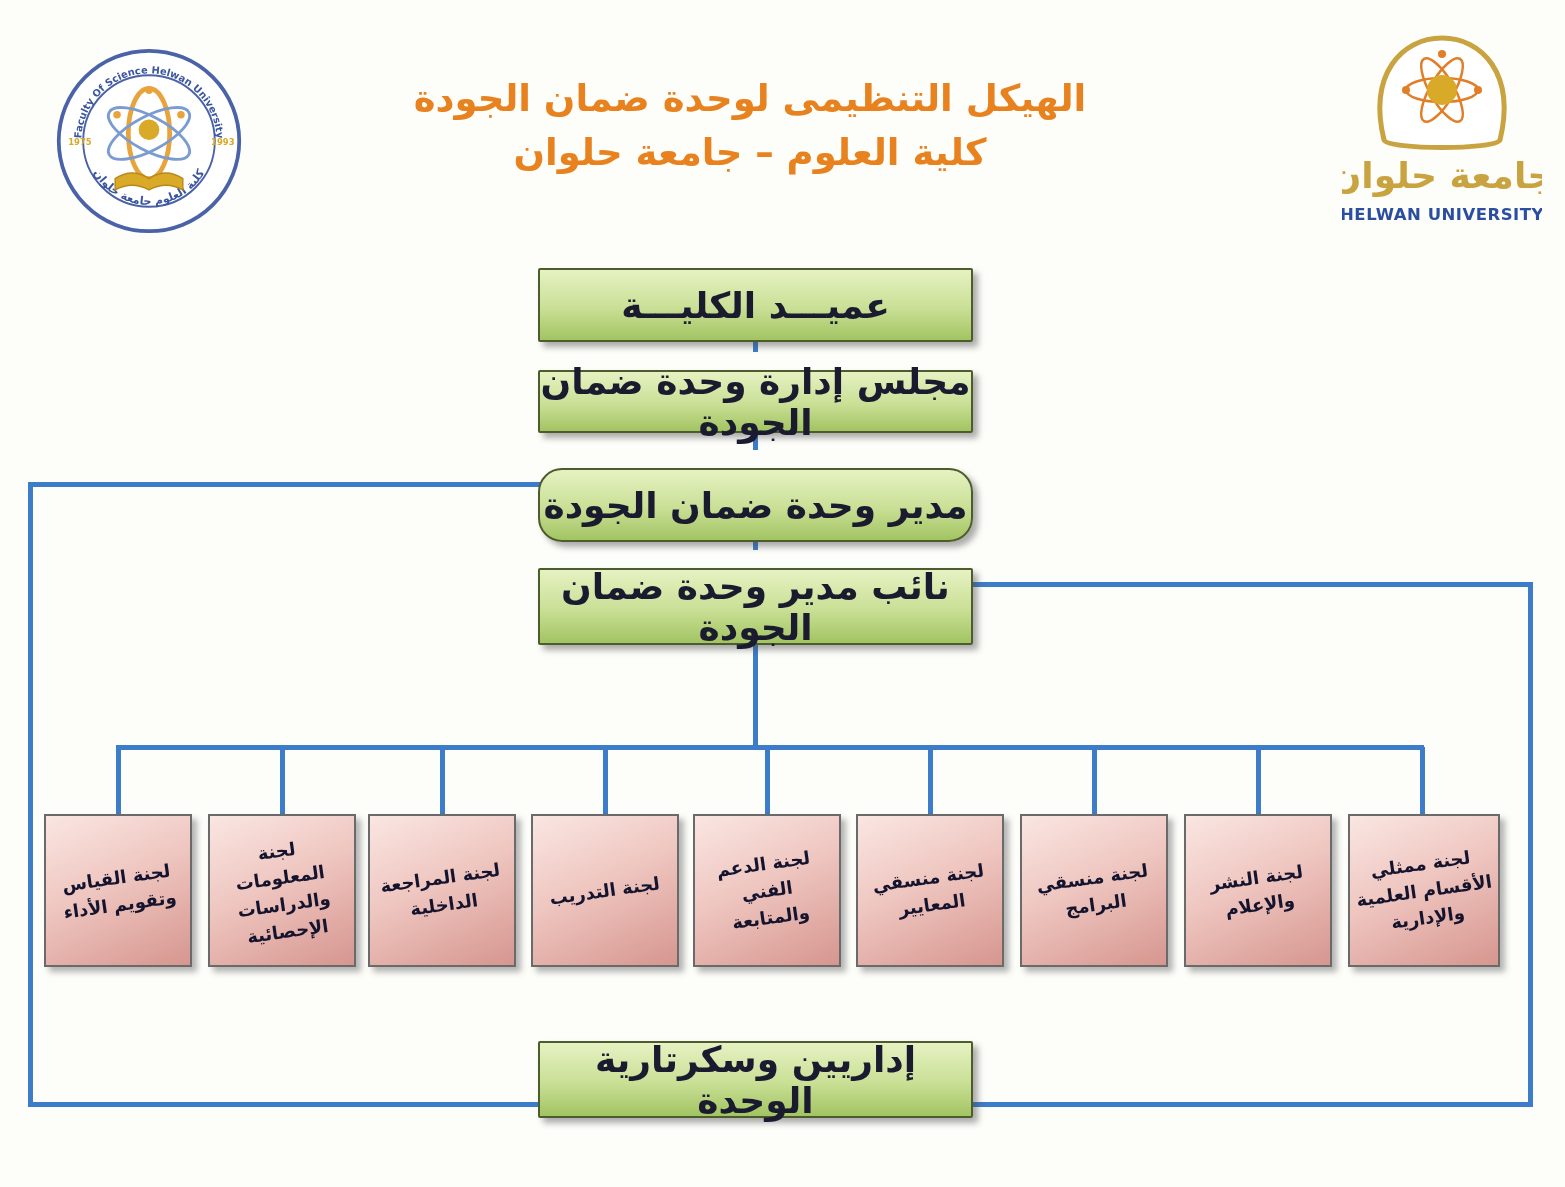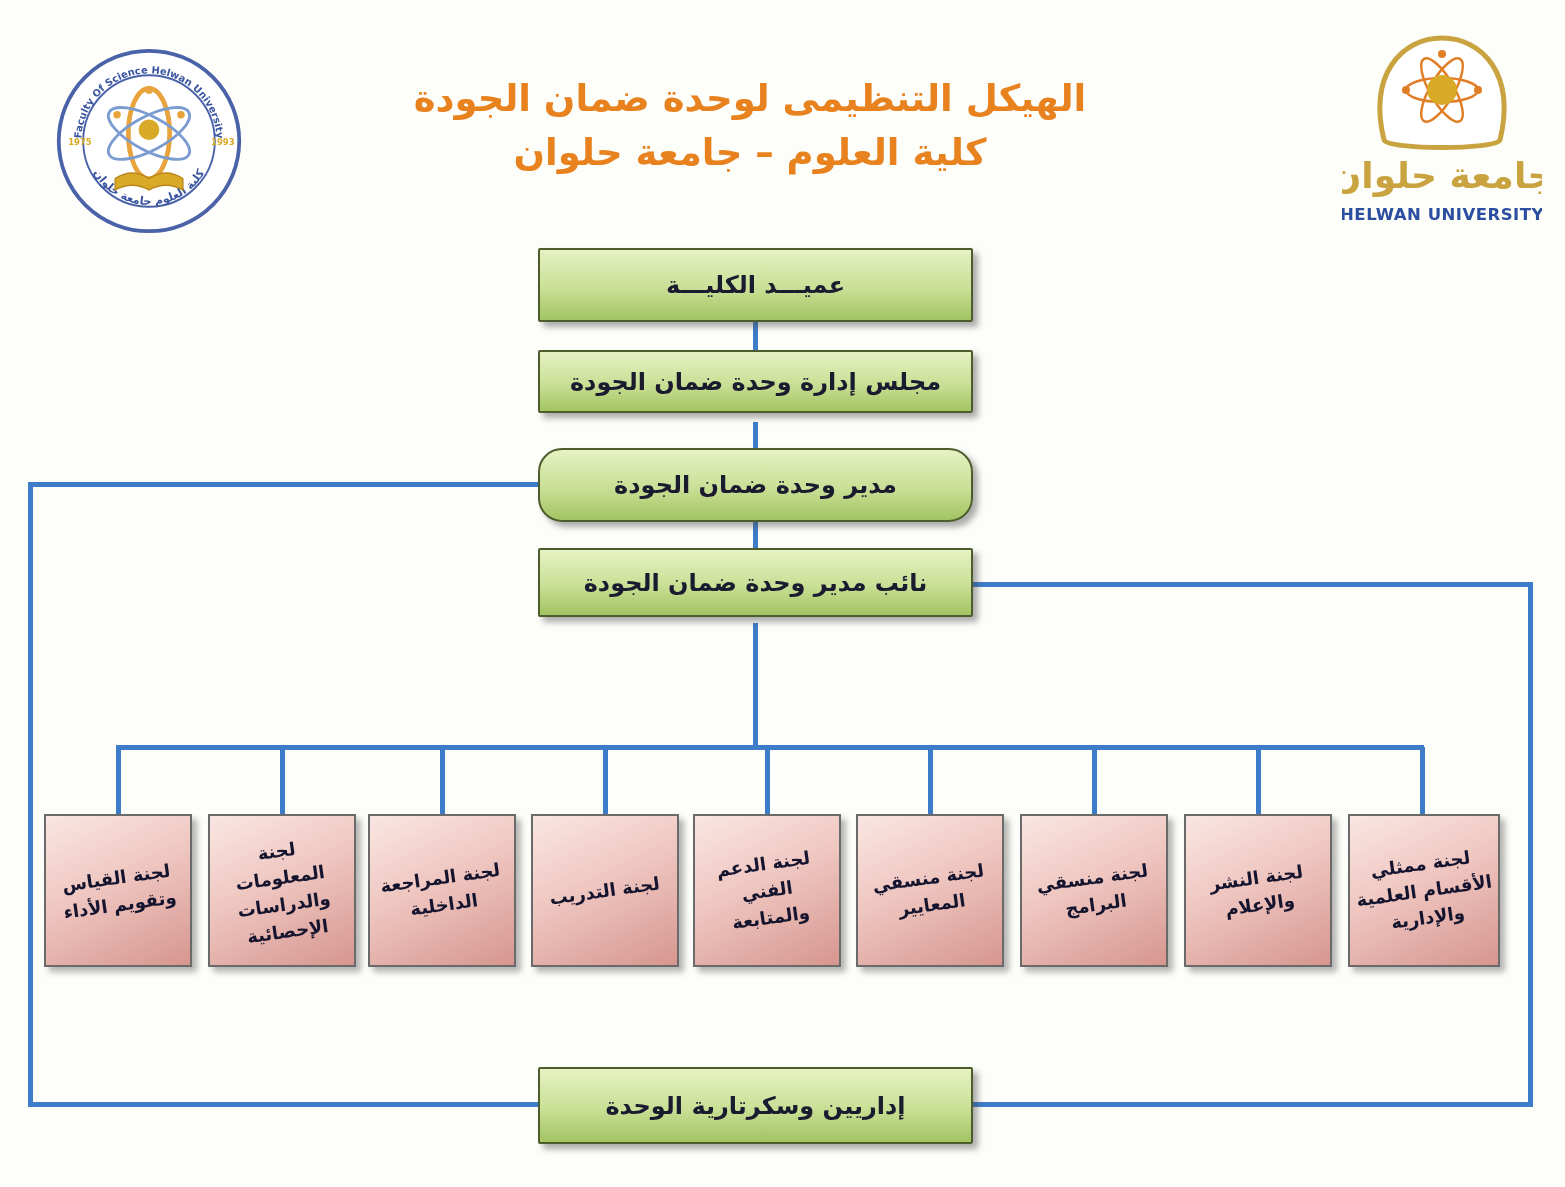--- a/index.html
+++ b/index.html
@@ -21,27 +21,27 @@
   .line { position:absolute; background:#3d7cc9; }
 
   
   .gbox {
     position:absolute; left:538px; width:435px;
     border:2px solid #4d5c2c; border-radius:2px;
     background:linear-gradient(to bottom,#e6f2c2 0%,#c9df95 55%,#a2c462 100%);
     box-shadow:5px 5px 6px rgba(70,70,70,.45);
     display:flex; align-items:center; justify-content:center;
     direction:rtl; text-align:center;
-    color:#1b1b30; font-weight:bold; font-size:24px;
+    color:#1b1b30; font-weight:bold; font-size:36px;margin-top:20px;
   }
   #box-dean     { top:248px; height:74px; }
   #box-board    { top:350px; height:63px; }
   #box-director { top:448px; height:74px;border-radius:24px; }
-  #box-deputy   { top:548px; height:69px; }
-  #box-admin    { top:1067px; height:77px; }
+  #box-deputy   { top:548px; height:77px; }
+  #box-admin    { top:1021px; height:77px; }
 
   
   .pbox {
     position:absolute; top:814px; width:148px; height:153px;
     border:2px solid #6a6a6a;
     background:linear-gradient(155deg,#fae6e2 0%,#efc6c0 45%,#d6968f 100%);
     box-shadow:5px 5px 6px rgba(70,70,70,.4);
     display:flex; align-items:center; justify-content:center;
     direction:rtl; text-align:center; padding:5px;
     color:#14142e; font-weight:bold; font-size:18px;

